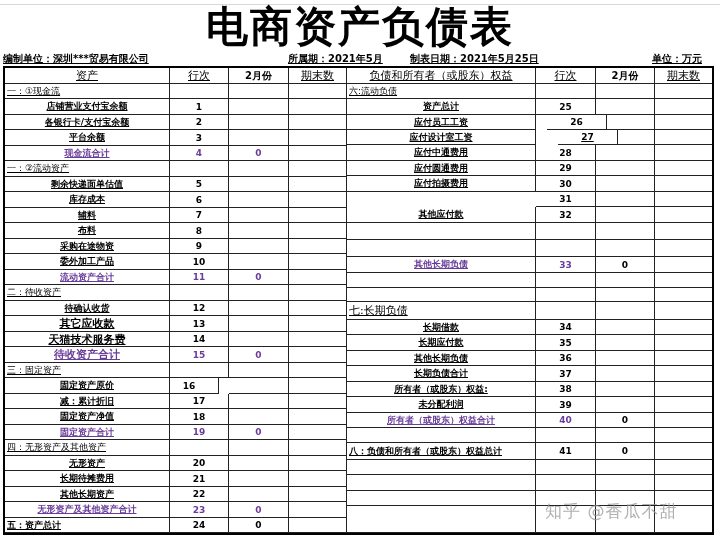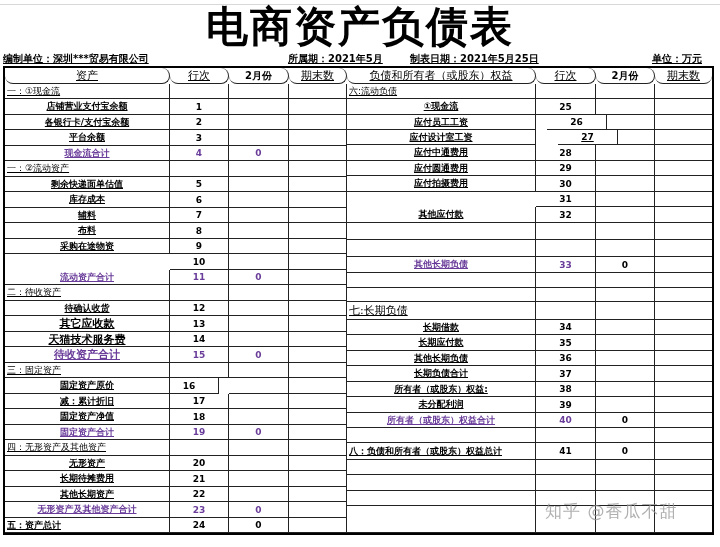--- a/index.html
+++ b/index.html
@@ -5,21 +5,21 @@
   html, body { margin:0; padding:0; }
   body { width:720px; height:547px; background:#ffffff; position:relative; overflow:hidden;
          font-family:"DejaVu Sans", sans-serif; color:#000; }
   .topline { position:absolute; left:0; top:0; width:720px; height:4px; border-bottom:1px solid #d8d8d8; }
   .title { position:absolute; left:0; top:2px; width:720px; text-align:center; font-family:"DejaVu Serif", serif;
            font-size:42px; font-weight:bold; letter-spacing:2px; line-height:50px; }
   .meta { position:absolute; top:53px; font-size:10px; font-weight:bold; text-decoration:underline; white-space:nowrap; line-height:12px; }
   .table { position:absolute; left:3px; top:66px; width:711px; height:469px; border:2px solid #000; box-sizing:border-box; }
   .cell { position:absolute; box-sizing:border-box; border-bottom:1px solid #222; border-right:1px solid #222;
           font-size:9px; font-weight:bold; display:flex; align-items:center; justify-content:center; white-space:nowrap; overflow:hidden; }
-  .hdr { font-size:11px; font-weight:normal; text-decoration:underline;border-radius:8px; }
+  .hdr { font-size:11px; font-weight:normal; text-decoration:underline; }
   .left-align { justify-content:flex-start; padding-left:2px; text-decoration:underline; font-weight:normal; }
   .ul { text-decoration:underline; }
   .sum { color:#6a3d9a; }
   .big { font-size:11px; }
   .section-big { font-size:11px; font-weight:normal;text-align:right; }
   .watermark { position:absolute; left:545px; top:500px; font-size:17px; color:rgba(150,150,150,0.75); letter-spacing:1px; white-space:nowrap; }
 </style>
 </head>
 <body>
 
@@ -79,20 +79,21 @@
     <div class="cell " style="left:224px;top:140px;width:60px;height:15px;"></div>
     <div class="cell " style="left:284px;top:140px;width:58px;height:15px;"></div>
     <div class="cell ul" style="left:0;top:155px;width:165px;height:16px;">布料</div>
     <div class="cell " style="left:165px;top:155px;width:59px;height:16px;">8</div>
     <div class="cell " style="left:224px;top:155px;width:60px;height:16px;"></div>
     <div class="cell " style="left:284px;top:155px;width:58px;height:16px;"></div>
     <div class="cell ul" style="left:0;top:171px;width:165px;height:15px;">采购在途物资</div>
     <div class="cell " style="left:165px;top:171px;width:59px;height:15px;">9</div>
     <div class="cell " style="left:224px;top:171px;width:60px;height:15px;"></div>
     <div class="cell " style="left:284px;top:171px;width:58px;height:15px;"></div>
+    <div class="cell ul" style="left:0;top:186px;width:165px;height:16px;">委外加工产品</div>
     <div class="cell " style="left:165px;top:186px;width:59px;height:16px;">10</div>
     <div class="cell " style="left:224px;top:186px;width:60px;height:16px;"></div>
     <div class="cell " style="left:284px;top:186px;width:58px;height:16px;"></div>
     <div class="cell ul sum" style="left:0;top:202px;width:165px;height:15px;">流动资产合计</div>
     <div class="cell sum" style="left:165px;top:202px;width:59px;height:15px;">11</div>
     <div class="cell sum" style="left:224px;top:202px;width:60px;height:15px;">0</div>
     <div class="cell " style="left:284px;top:202px;width:58px;height:15px;"></div>
     <div class="cell left-align" style="left: 0px; top: 217px; width: 165px; height: 16px; font-weight: normal;">二：待收资产</div>
     <div class="cell " style="left:165px;top:217px;width:59px;height:16px;"></div>
     <div class="cell " style="left:224px;top:217px;width:60px;height:16px;"></div>
@@ -154,21 +155,21 @@
     <div class="cell sum" style="left:224px;top:434px;width:60px;height:16px;">0</div>
     <div class="cell " style="left:284px;top:434px;width:58px;height:16px;"></div>
     <div class="cell left-align" style="left: 0px; top: 450px; width: 165px; height: 15px; font-weight: bold;">五：资产总计</div>
     <div class="cell " style="left:165px;top:450px;width:59px;height:15px;">24</div>
     <div class="cell " style="left:224px;top:450px;width:60px;height:15px;">0</div>
     <div class="cell " style="left:284px;top:450px;width:58px;height:15px;"></div>
     <div class="cell left-align" style="left:342px;top:16px;width:189px;height:15px;">六:流动负债</div>
     <div class="cell " style="left:531px;top:16px;width:60px;height:15px;"></div>
     <div class="cell " style="left:591px;top:16px;width:59px;height:15px;"></div>
     <div class="cell " style="left:650px;top:16px;width:57px;height:15px;border-right:none;"></div>
-    <div class="cell ul" style="left:342px;top:31px;width:189px;height:16px;">①现金流</div>
+    <div class="cell ul" style="left:342px;top:31px;width:189px;height:16px;">资产总计</div>
     <div class="cell " style="left:531px;top:31px;width:60px;height:16px;">25</div>
     <div class="cell " style="left:591px;top:31px;width:59px;height:16px;"></div>
     <div class="cell " style="left:650px;top:31px;width:57px;height:16px;border-right:none;"></div>
     <div class="cell ul" style="left:342px;top:47px;width:189px;height:15px;">应付员工工资</div>
     <div class="cell " style="left:542px;top:47px;width:60px;height:15px;text-align:right;">26</div>
     <div class="cell " style="left:591px;top:47px;width:59px;height:15px;"></div>
     <div class="cell " style="left:650px;top:47px;width:57px;height:15px;border-right:none;"></div>
     <div class="cell ul" style="left:342px;top:62px;width:189px;height:15px;">应付设计室工资</div>
     <div class="cell " style="left:553px;top:62px;width:60px;height:15px;text-decoration:underline;">27</div>
     <div class="cell " style="left:591px;top:62px;width:59px;height:15px;"></div>

